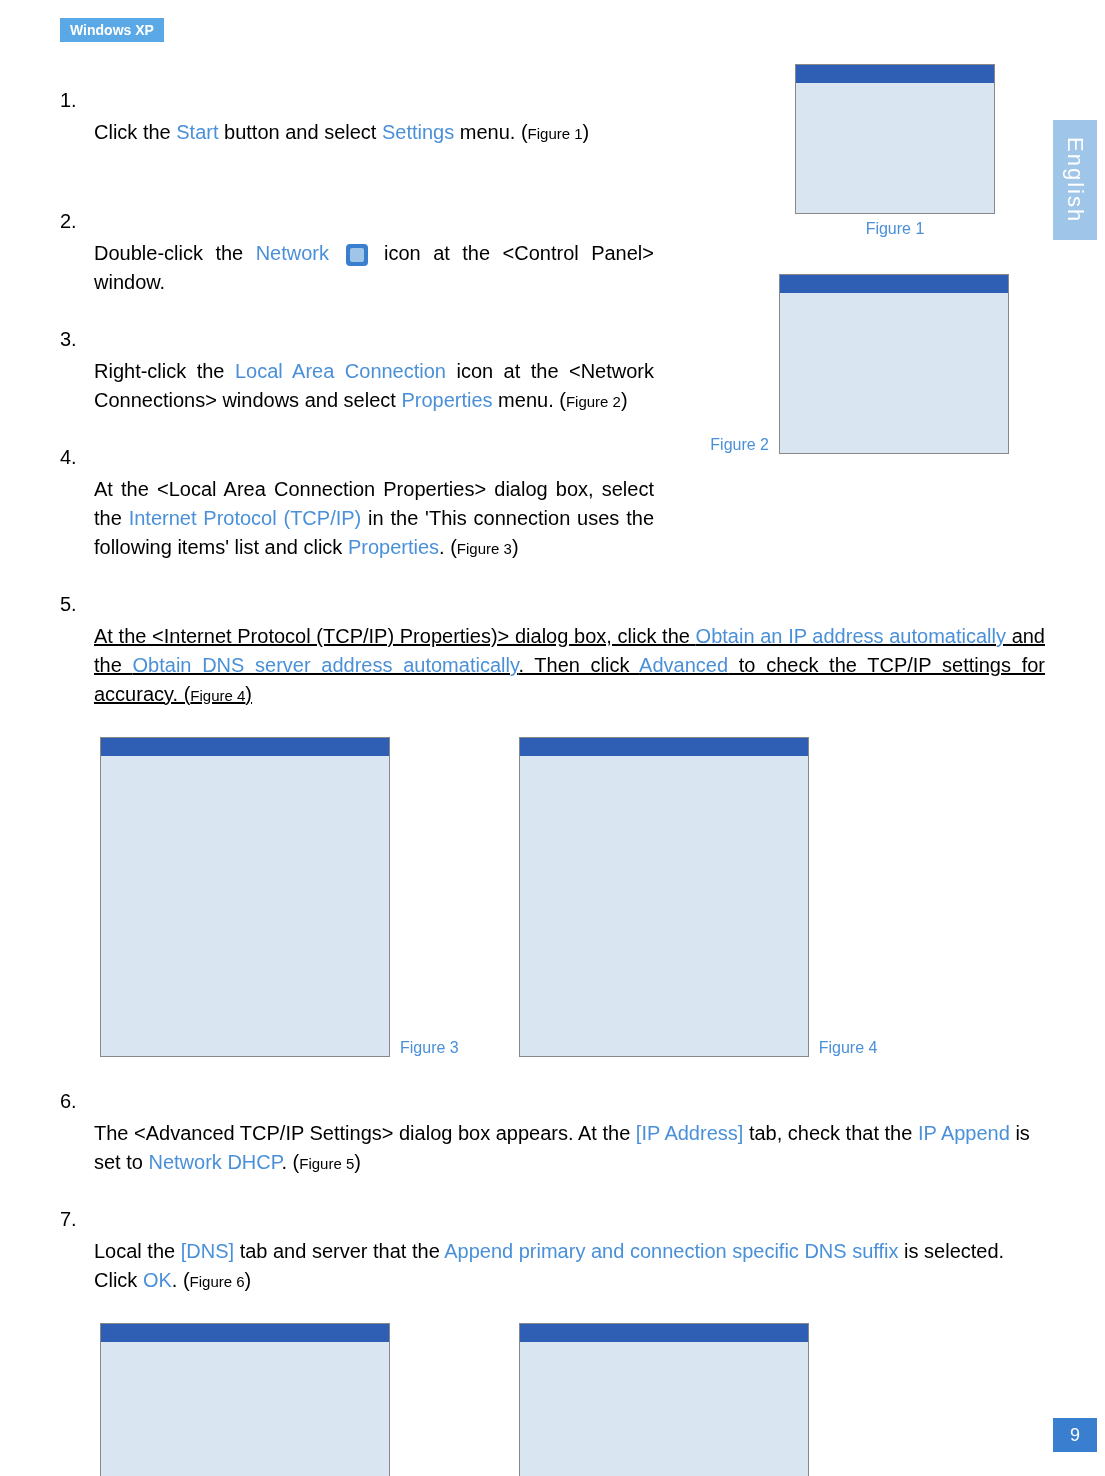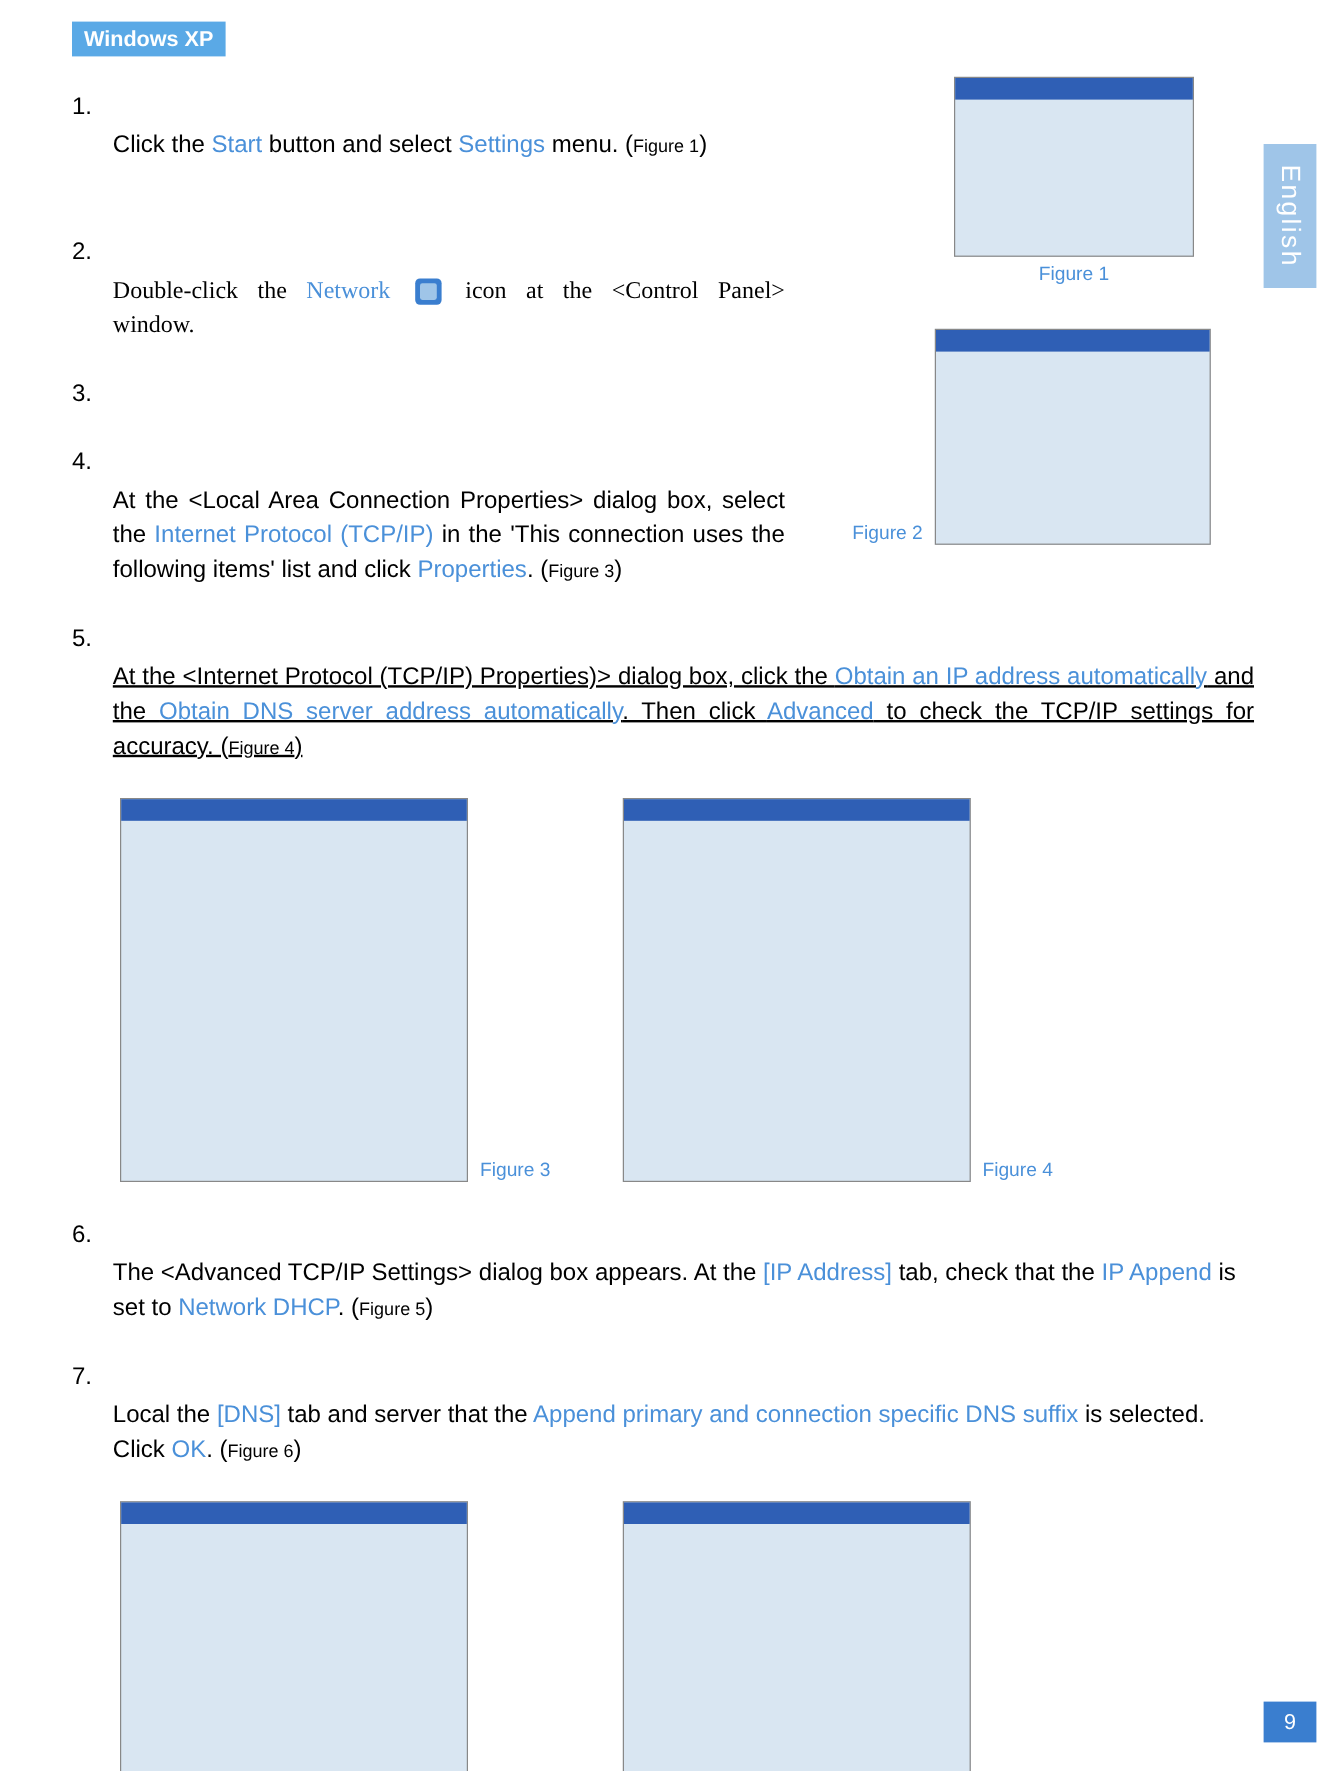--- a/index.html
+++ b/index.html
@@ -14,23 +14,23 @@
   }
   .page {
     padding: 18px 60px 40px 60px;
     position: relative;
   }
   .badge {
     background: #5aa9e6;
     color: #fff;
     font-weight: bold;
     padding: 4px 10px;
-    font-size: 18px;
+    font-size: 14px;
     display: inline-block;
-    margin-bottom: 28px;
+    margin-bottom: 44px;
   }
   .side-tab {
     position: absolute;
     right: 8px;
     top: 120px;
     background: #9fc5e8;
     width: 44px;
     height: 120px;
     display: flex;
     align-items: center;
@@ -135,29 +135,32 @@
   <ol class="main">
     <li class="narrow">
       <div class="num">1.</div>
       <div class="content">
         <span>Click the </span><span class="hl">Start</span><span> button and select </span><span class="hl">Settings</span><span> menu. (</span><span class="figref">Figure 1</span><span>)</span>
       </div>
     </li>
 
     <li class="narrow" style="margin-top:60px;">
       <div class="num">2.</div>
-      <div class="content" style="word-spacing:4px;font-family:Liberation Serif, serif;">
+      <div class="content" style="word-spacing:4px;">
         <span>Double-click the </span><span class="hl">Network</span>
         <span class="netw-icon"></span>
         <span> icon at the &lt;Control Panel&gt; window.</span>
       </div>
     </li>
 
     <li class="narrow">
       <div class="num">3.</div>
+      <div class="content">
+        <span>Right-click the </span><span class="hl">Local Area Connection</span><span> icon at the &lt;Network Connections&gt; windows and select </span><span class="hl">Properties</span><span> menu. (</span><span class="figref">Figure 2</span><span>)</span>
+      </div>
     </li>
 
     <li class="narrow">
       <div class="num">4.</div>
       <div class="content">
         <span>At the &lt;Local Area Connection Properties&gt; dialog box, select the </span><span class="hl">Internet Protocol (TCP/IP)</span><span> in the 'This connection uses the following items' list and click </span><span class="hl">Properties</span><span>. (</span><span class="figref">Figure 3</span><span>)</span>
       </div>
     </li>
 
     <li>

